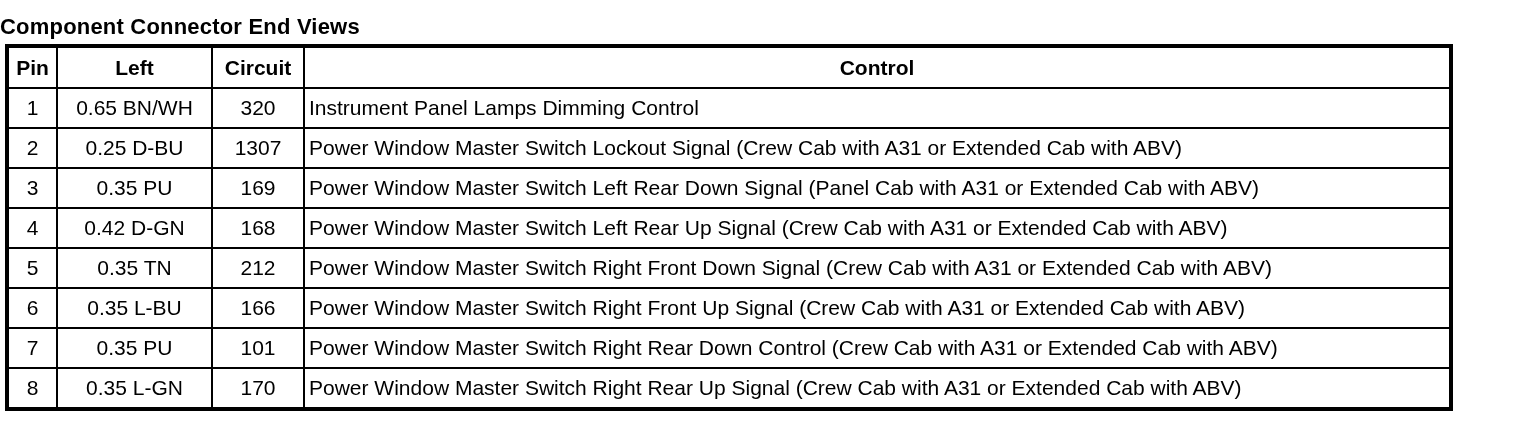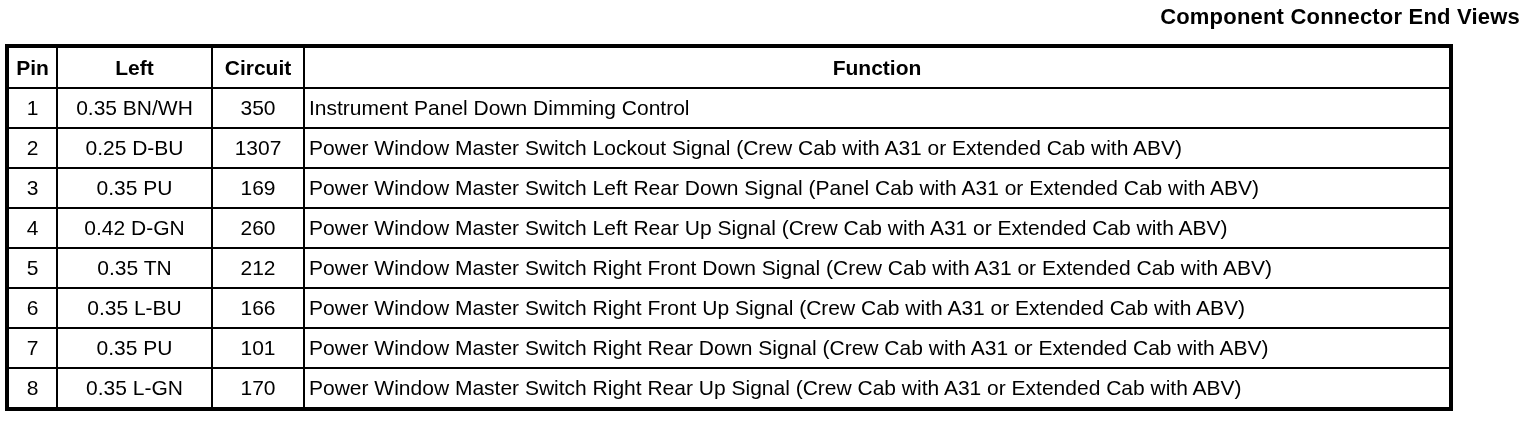--- a/index.html
+++ b/index.html
@@ -13,22 +13,22 @@
     color: #000000;
   }
   .page {
     position: relative;
     width: 1520px;
     height: 432px;
     background: #ffffff;
   }
   .title {
     margin: 0;
-    padding-top: 3px;
-    text-align: right;
+    padding-top: 13px;
+    text-align: left;
     font-size: 22px;
     font-weight: bold;
     letter-spacing: 0.2px;
     line-height: 1.3;
   }
   table.pinout {
     position: absolute;
     left: 5px;
     top: 44px;
     width: 1448px;
@@ -86,65 +86,65 @@
       <col class="col-pin">
       <col class="col-wire">
       <col class="col-circuit">
       <col class="col-function">
     </colgroup>
     <thead>
       <tr>
         <th class="h-pin">Pin</th>
         <th class="h-wire">Left</th>
         <th class="h-circuit">Circuit</th>
-        <th class="h-function">Function</th>
+        <th class="h-function">Control</th>
       </tr>
     </thead>
     <tbody id="pinout-body">
         <tr>
           <td class="c-pin">1</td>
-          <td class="c-wire">0.35 BN/WH</td>
-          <td class="c-circuit">350</td>
-          <td class="c-function">Instrument Panel Down Dimming Control</td>
+          <td class="c-wire">0.65 BN/WH</td>
+          <td class="c-circuit">320</td>
+          <td class="c-function">Instrument Panel Lamps Dimming Control</td>
         </tr>
         <tr>
           <td class="c-pin">2</td>
           <td class="c-wire">0.25 D-BU</td>
           <td class="c-circuit">1307</td>
           <td class="c-function">Power Window Master Switch Lockout Signal (Crew Cab with A31 or Extended Cab with ABV)</td>
         </tr>
         <tr>
           <td class="c-pin">3</td>
           <td class="c-wire">0.35 PU</td>
           <td class="c-circuit">169</td>
           <td class="c-function">Power Window Master Switch Left Rear Down Signal (Panel Cab with A31 or Extended Cab with ABV)</td>
         </tr>
         <tr>
           <td class="c-pin">4</td>
           <td class="c-wire">0.42 D-GN</td>
-          <td class="c-circuit">260</td>
+          <td class="c-circuit">168</td>
           <td class="c-function">Power Window Master Switch Left Rear Up Signal (Crew Cab with A31 or Extended Cab with ABV)</td>
         </tr>
         <tr>
           <td class="c-pin">5</td>
           <td class="c-wire">0.35 TN</td>
           <td class="c-circuit">212</td>
           <td class="c-function">Power Window Master Switch Right Front Down Signal (Crew Cab with A31 or Extended Cab with ABV)</td>
         </tr>
         <tr>
           <td class="c-pin">6</td>
           <td class="c-wire">0.35 L-BU</td>
           <td class="c-circuit">166</td>
           <td class="c-function">Power Window Master Switch Right Front Up Signal (Crew Cab with A31 or Extended Cab with ABV)</td>
         </tr>
         <tr>
           <td class="c-pin">7</td>
           <td class="c-wire">0.35 PU</td>
           <td class="c-circuit">101</td>
-          <td class="c-function">Power Window Master Switch Right Rear Down Signal (Crew Cab with A31 or Extended Cab with ABV)</td>
+          <td class="c-function">Power Window Master Switch Right Rear Down Control (Crew Cab with A31 or Extended Cab with ABV)</td>
         </tr>
         <tr>
           <td class="c-pin">8</td>
           <td class="c-wire">0.35 L-GN</td>
           <td class="c-circuit">170</td>
           <td class="c-function">Power Window Master Switch Right Rear Up Signal (Crew Cab with A31 or Extended Cab with ABV)</td>
         </tr>
       </tbody>
   </table>
 

